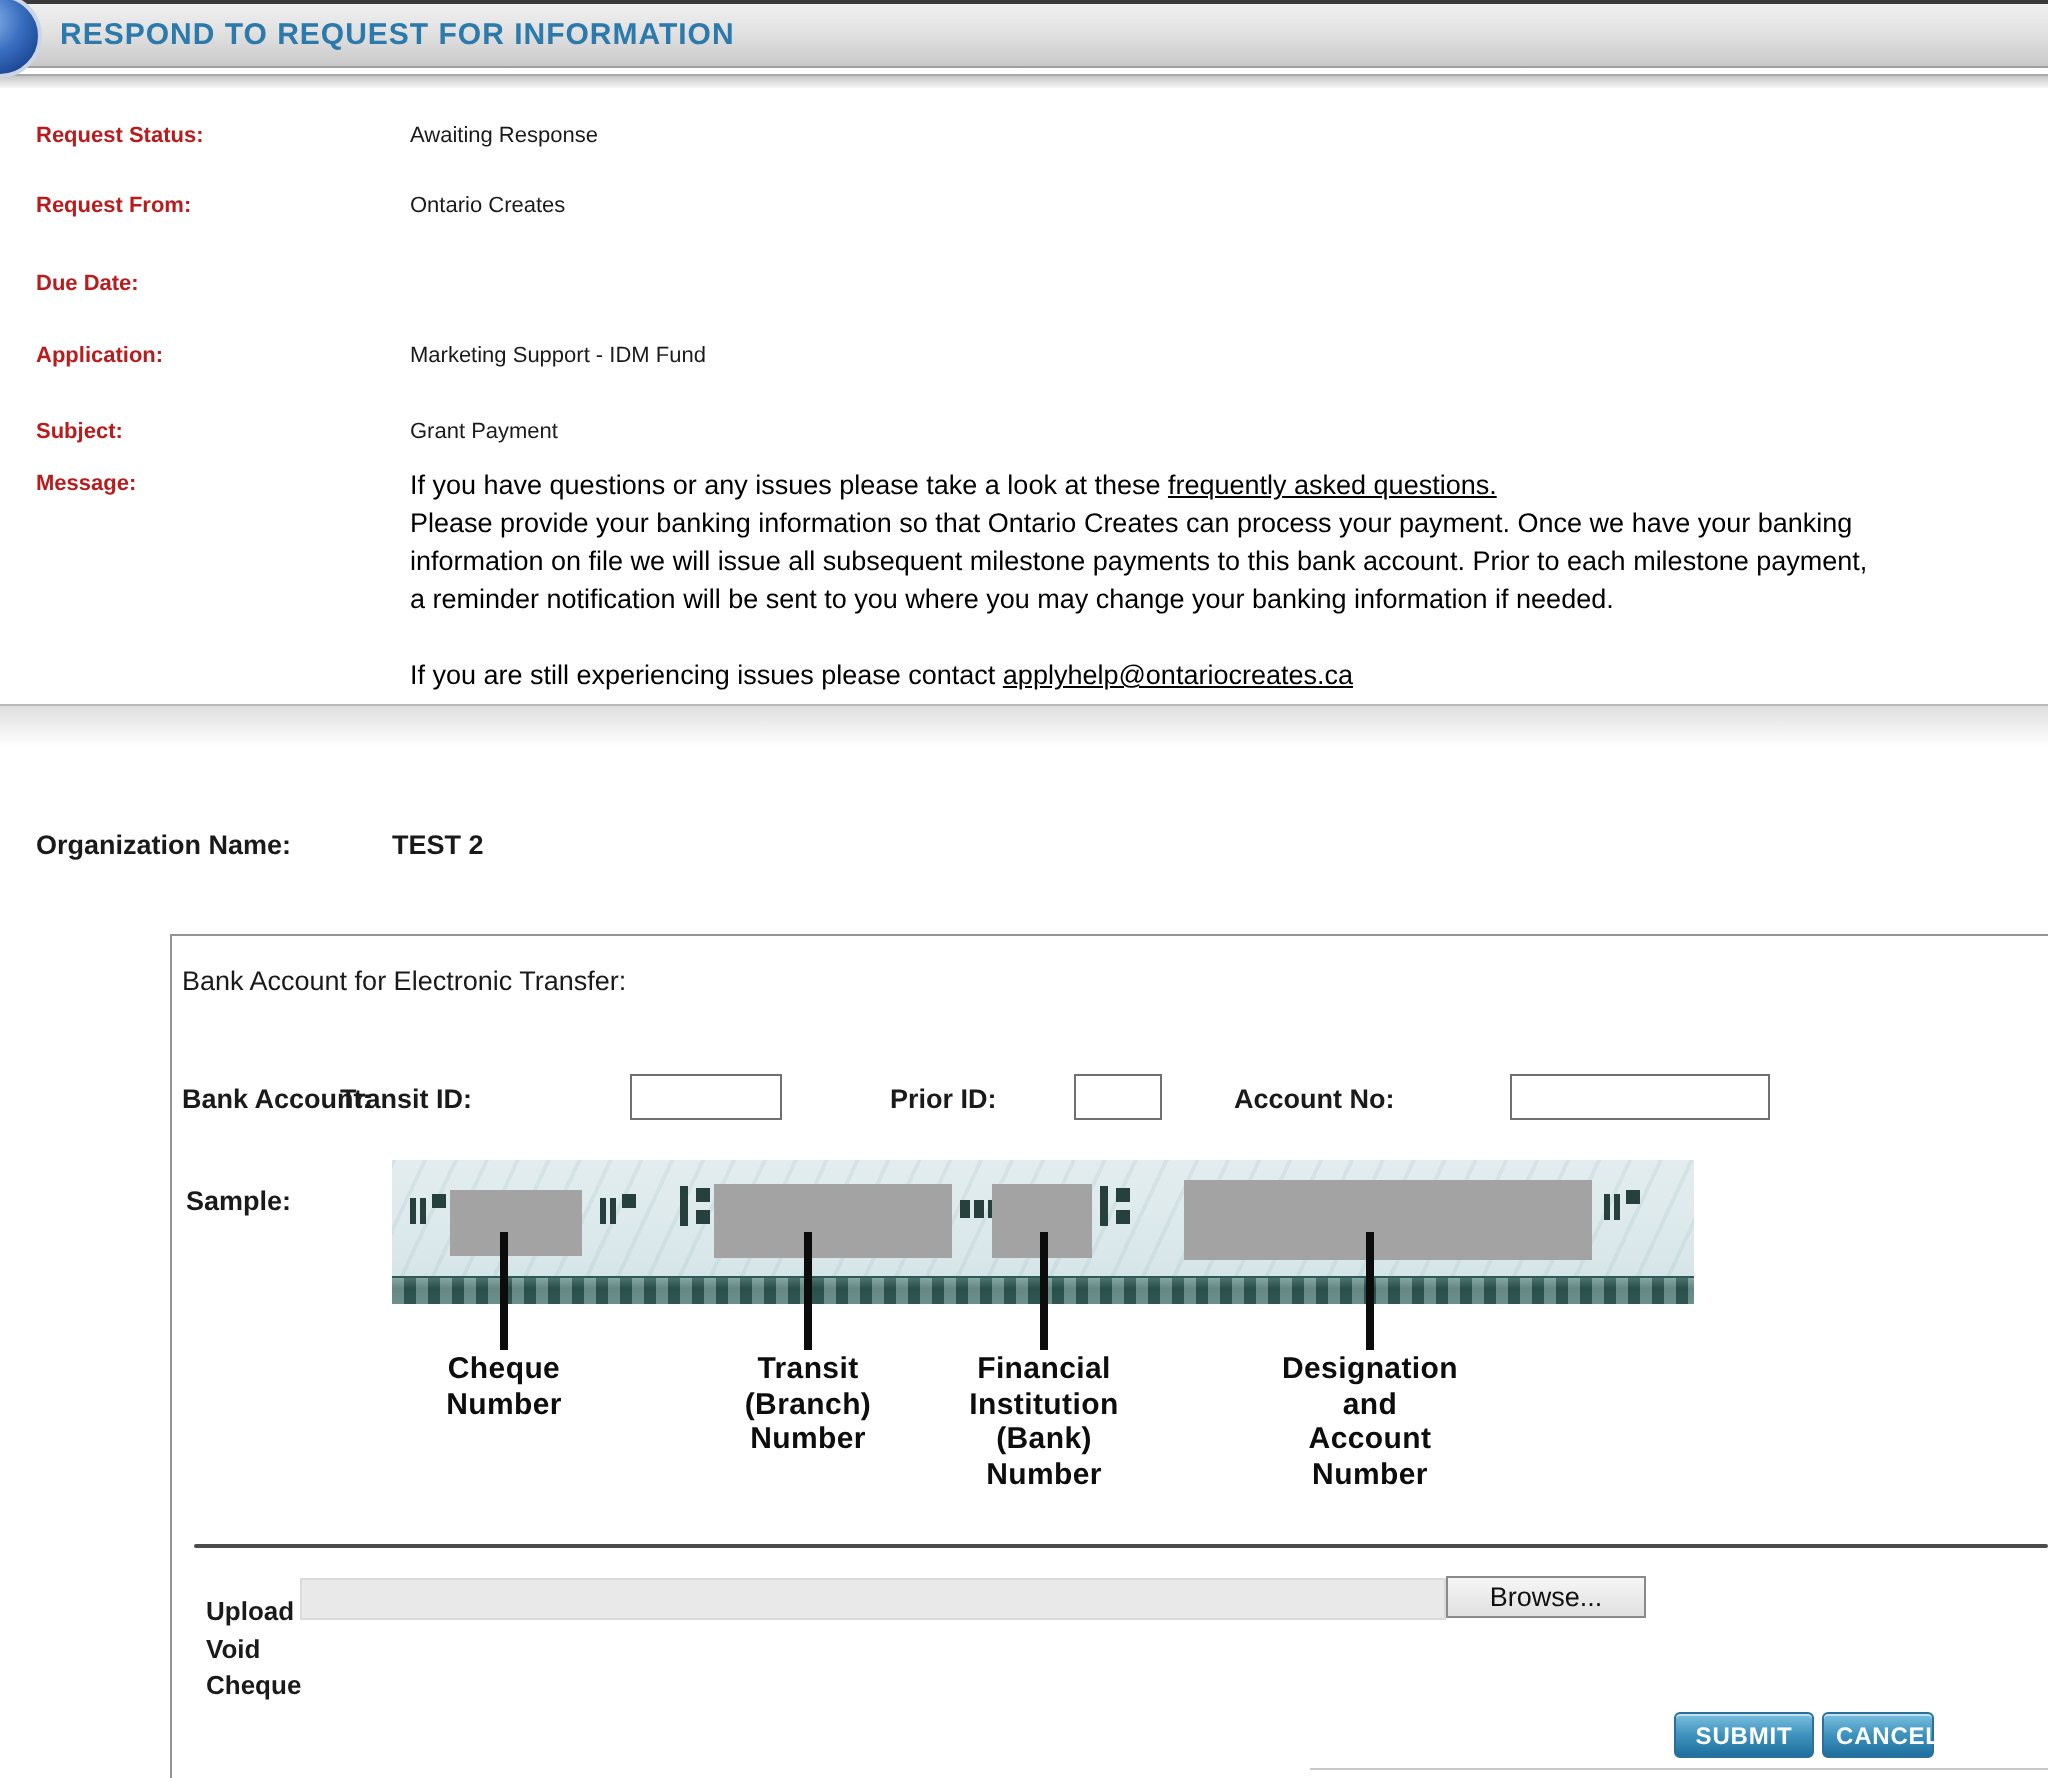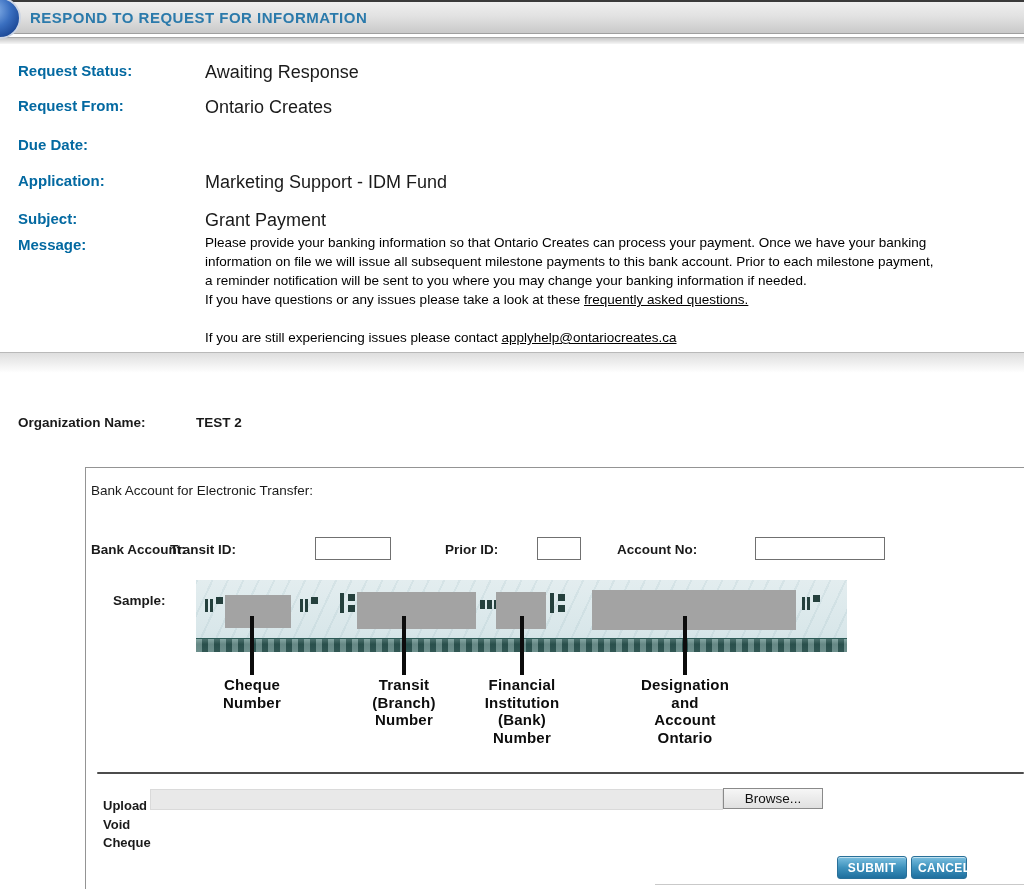--- a/index.html
+++ b/index.html
@@ -14,40 +14,40 @@
     background:linear-gradient(180deg,#efefef 0%,#e2e2e2 45%,#c9c9c9 100%);
     border-top:2px solid #3a3a3a;border-bottom:1px solid #9f9f9f;}
   .hdr-icon{left:-21px;top:-3px;width:38px;height:38px;border-radius:50%;
     background:radial-gradient(circle at 35% 30%,#8ab4ea 0%,#3a6fc0 45%,#16418f 85%);
     border:2px solid #ccd5e4;z-index:3;}
   .hdr-title{left:30px;top:9px;font-size:15px;font-weight:bold;color:#2b7aab;letter-spacing:.5px;z-index:4;}
   .hdr-shadow{top:37px;left:0;width:1024px;height:6px;
     border-top:1px solid #a8a8a8;background:linear-gradient(180deg,#c6c6c6,#f6f6f6);}
 
   
-  .f-label{left:18px;font-size:15px;font-weight:bold;color:#0369a1;}
-  .f-value{left:205px;font-size:18px;color:#1a1a1a;}
+  .f-label{left:18px;font-size:11px;font-weight:bold;color:#b91c1c;}
+  .f-value{left:205px;font-size:11px;color:#1a1a1a;}
   .msg-block{left:205px;width:732px;font-size:13.5px;line-height:19px;color:#000;}
   .msg-link{text-decoration:underline;cursor:pointer;color:#000;}
   .panel-divider{top:352px;left:0;width:1024px;height:20px;
     border-top:1px solid #b9b9b9;background:linear-gradient(180deg,#dedede,#ffffff);}
 
   
   .org-label{left:18px;top:415px;font-size:13.5px;font-weight:bold;}
   .org-value{left:196px;top:415px;font-size:13.5px;font-weight:bold;}
 
   
   .bank-box{left:85px;top:467px;width:960px;height:450px;border:1px solid #949494;background:#ffffff;}
   .box-title{left:91px;top:483px;font-size:13.5px;font-weight:normal;}
   .inline-label{font-size:13.5px;font-weight:bold;}
   .txt-input{position:absolute;height:21px;border:1px solid #707070;background:#fff;
     font-family:"Liberation Sans",sans-serif;font-size:13px;padding:0 3px;box-sizing:content-box;}
 
   
-  .sample-label{left:93px;top:593px;font-size:13.5px;font-weight:bold;margin-left:20px;}
+  .sample-label{left:93px;top:593px;font-size:13.5px;font-weight:bold;}
   .fig{left:196px;top:580px;width:651px;height:180px;}
   .cheque{position:absolute;left:0;top:0;width:651px;height:71px;
     background:
       repeating-linear-gradient(115deg,rgba(120,160,170,.12) 0 2px,rgba(255,255,255,0) 2px 14px),
       linear-gradient(180deg,#e3edef 0%,#d9e7ea 70%,#cfe0e3 100%);}
   .band{position:absolute;left:0;top:58px;width:651px;height:13px;
     background:
       repeating-linear-gradient(90deg,rgba(255,255,255,.25) 0 6px,rgba(0,0,0,.18) 6px 12px),
       linear-gradient(180deg,#5d8a86 0%,#32605c 40%,#3c6a66 100%);
     border-top:1px solid #2c5a56;}
@@ -94,22 +94,22 @@
 <div class="abs f-value" style="top:136px"></div>
 
 <div class="abs f-label" style="top:172px">Application:</div>
 <div class="abs f-value" style="top:172px">Marketing Support - IDM Fund</div>
 
 <div class="abs f-label" style="top:210px">Subject:</div>
 <div class="abs f-value" style="top:210px">Grant Payment</div>
 
 <div class="abs f-label" style="top:236px">Message:</div>
 <div class="abs msg-block" style="top:233px">
+  <div><span>If you have questions or any issues please take a look at these </span><span class="msg-link">frequently asked questions.</span></div>
   <div>Please provide your banking information so that Ontario Creates can process your payment. Once we have your banking information on file we will issue all subsequent milestone payments to this bank account. Prior to each milestone payment, a reminder notification will be sent to you where you may change your banking information if needed.</div>
-  <div><span>If you have questions or any issues please take a look at these </span><span class="msg-link">frequently asked questions.</span></div>
   <div style="height:19px"></div>
   <div><span>If you are still experiencing issues please contact </span><span class="msg-link">applyhelp@ontariocreates.ca</span></div>
 </div>
 
 <div class="abs panel-divider"></div>
 
 <div class="abs org-label">Organization Name:</div>
 <div class="abs org-value">TEST 2</div>
 
 <div class="abs bank-box"></div>
@@ -175,21 +175,21 @@
   <div class="fig-label" style="left:208px">Transit
 (Branch)
 Number</div>
   <div class="fig-label" style="left:326px">Financial
 Institution
 (Bank)
 Number</div>
   <div class="fig-label" style="left:489px">Designation
 and
 Account
-Ontario</div>
+Number</div>
 </div>
 
 <div class="abs box-divider"></div>
 <div class="abs upload-label">Upload
 Void
 Cheque</div>
 <input class="abs file-field" value="" style="">
 <button class="abs browse-btn">Browse...</button>
 
 <button class="action-btn submit">SUBMIT</button>

